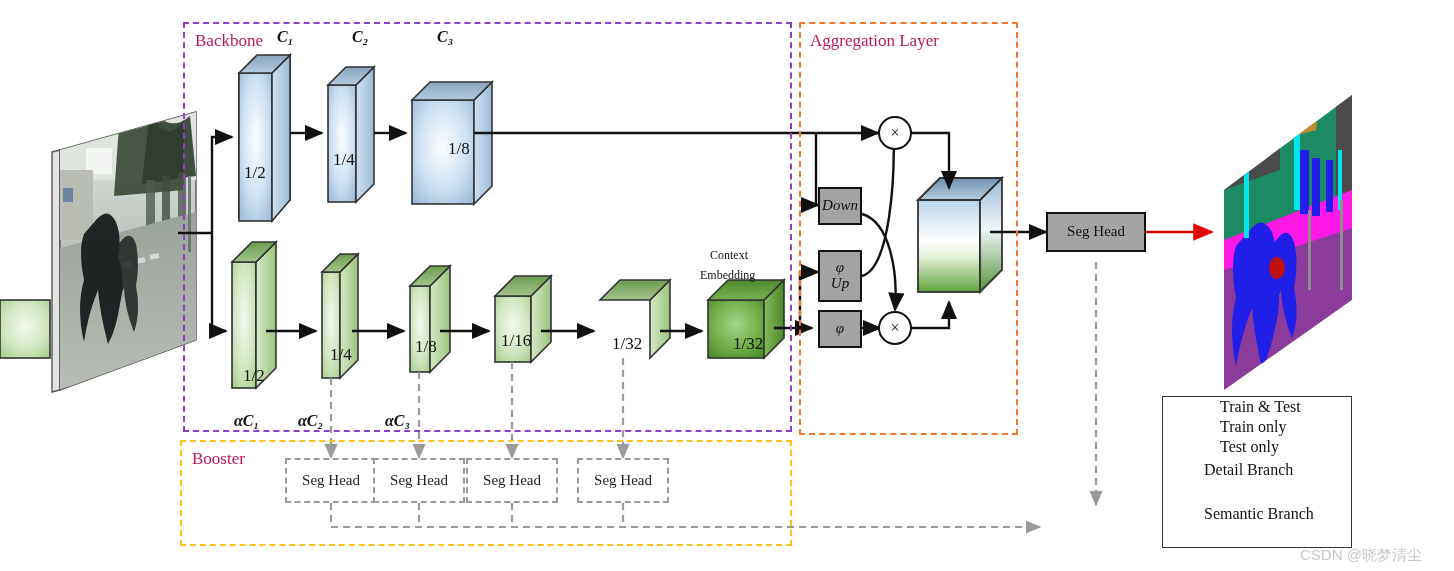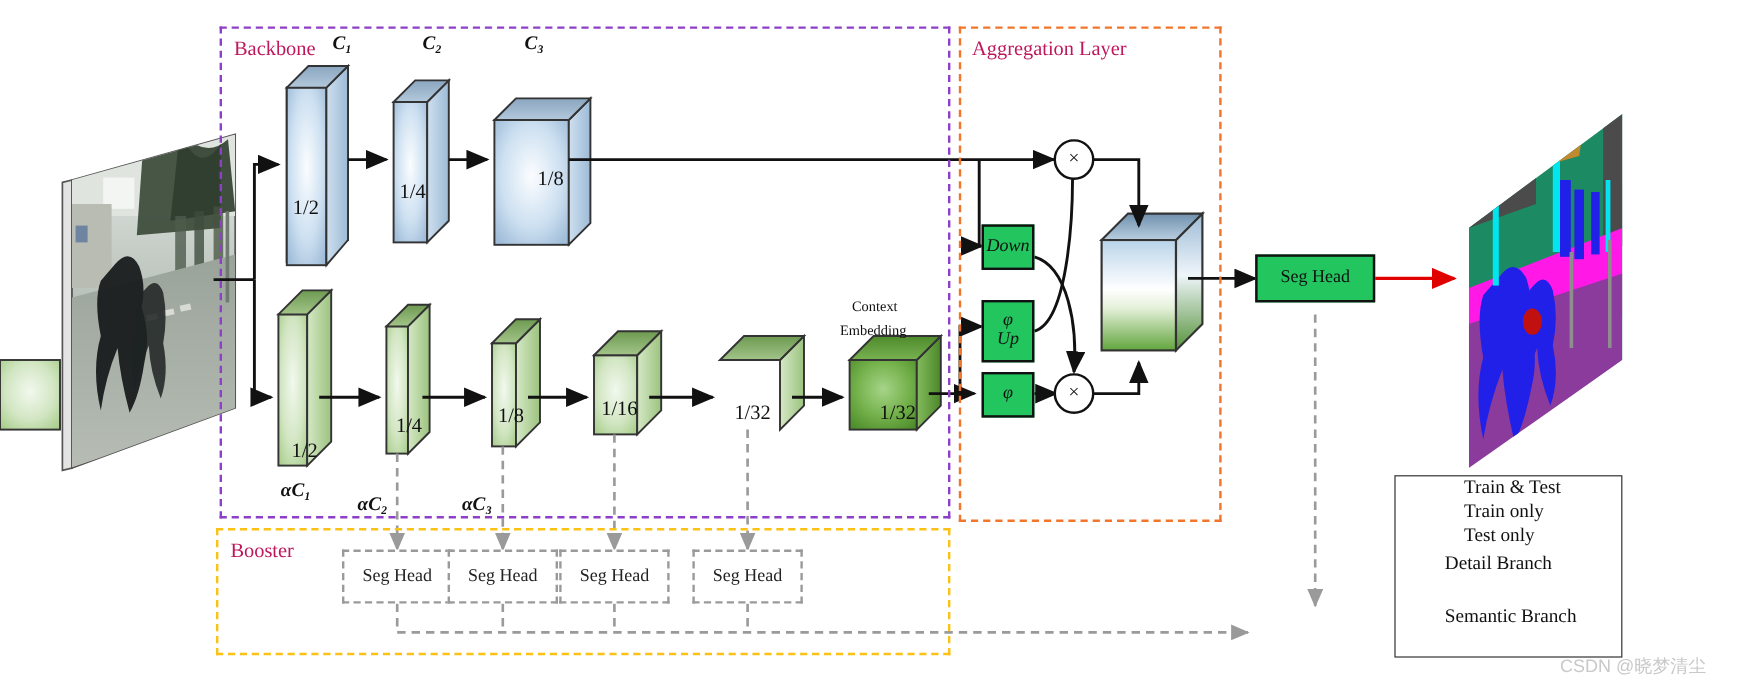--- a/index.html
+++ b/index.html
@@ -34,21 +34,21 @@
   
   .lbl { position:absolute; font-size:12px; color:#111; white-space:nowrap; }
   .lbl-italic { font-style: italic; }
   .mathlbl { position:absolute; white-space:nowrap; font-family:"Liberation Serif", serif; font-style:italic; font-weight:bold; color:#111; font-size:16px;}
   .frac { position:absolute; font-size:17px; color:#111; white-space:nowrap;}
 
   
   .solidbox {
     position:absolute;
     border:2.5px solid #111;
-    background:#22c55e;
+    background:#a3a3a3;
     display:flex; align-items:center; justify-content:center;
     font-size:15px; color:#111; text-align:center; line-height:1.05;
   }
   .dashbox {
     position:absolute;
     border:2px dashed #9a9a9a;
     background:#fff;
     display:flex; align-items:center; justify-content:center;
     font-size:15px; color:#222; text-align:center;
   }
@@ -386,21 +386,21 @@
   <div class="region-label" style="left:192px; top:449px;">Booster</div>
 
   <div class="mathlbl" style="left:277px; top:28px;">C₁</div>
   <div class="mathlbl" style="left:352px; top:28px;">C₂</div>
   <div class="mathlbl" style="left:437px; top:28px;">C₃</div>
 
   <div class="frac" style="left:244px; top:163px;">1/2</div>
   <div class="frac" style="left:333px; top:150px;">1/4</div>
   <div class="frac" style="left:448px; top:139px;">1/8</div>
 
-  <div class="mathlbl" style="left:234px; top:400px;">αC₁</div>
+  <div class="mathlbl" style="left:234px; top:412px;">αC₁</div>
   <div class="mathlbl" style="left:298px; top:412px;">αC₂</div>
   <div class="mathlbl" style="left:385px; top:412px;">αC₃</div>
 
   <div class="frac" style="left:243px; top:366px;">1/2</div>
   <div class="frac" style="left:330px; top:345px;">1/4</div>
   <div class="frac" style="left:415px; top:337px;">1/8</div>
   <div class="frac" style="left:501px; top:331px;">1/16</div>
   <div class="frac" style="left:612px; top:334px;">1/32</div>
   <div class="frac" style="left:733px; top:334px;">1/32</div>
 

